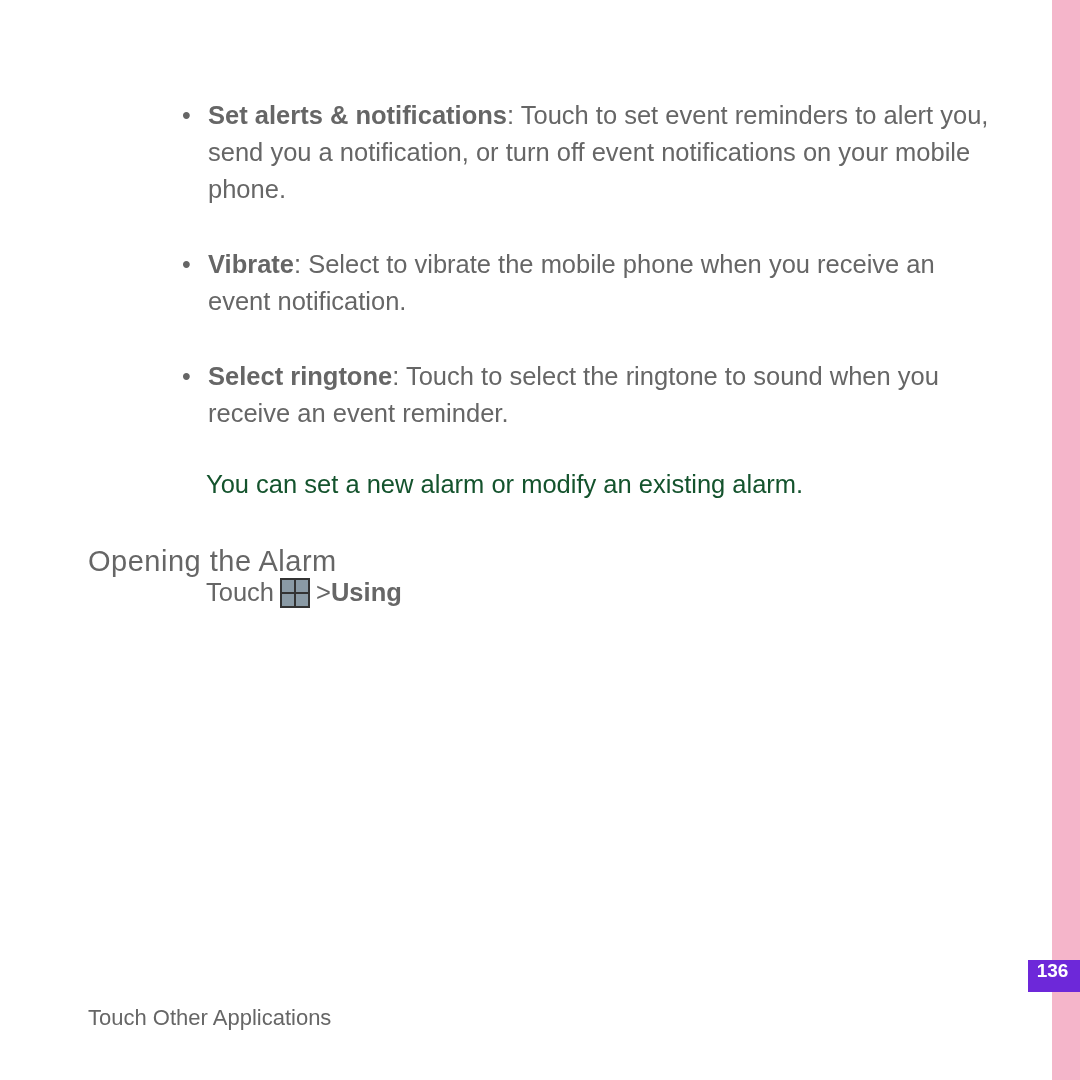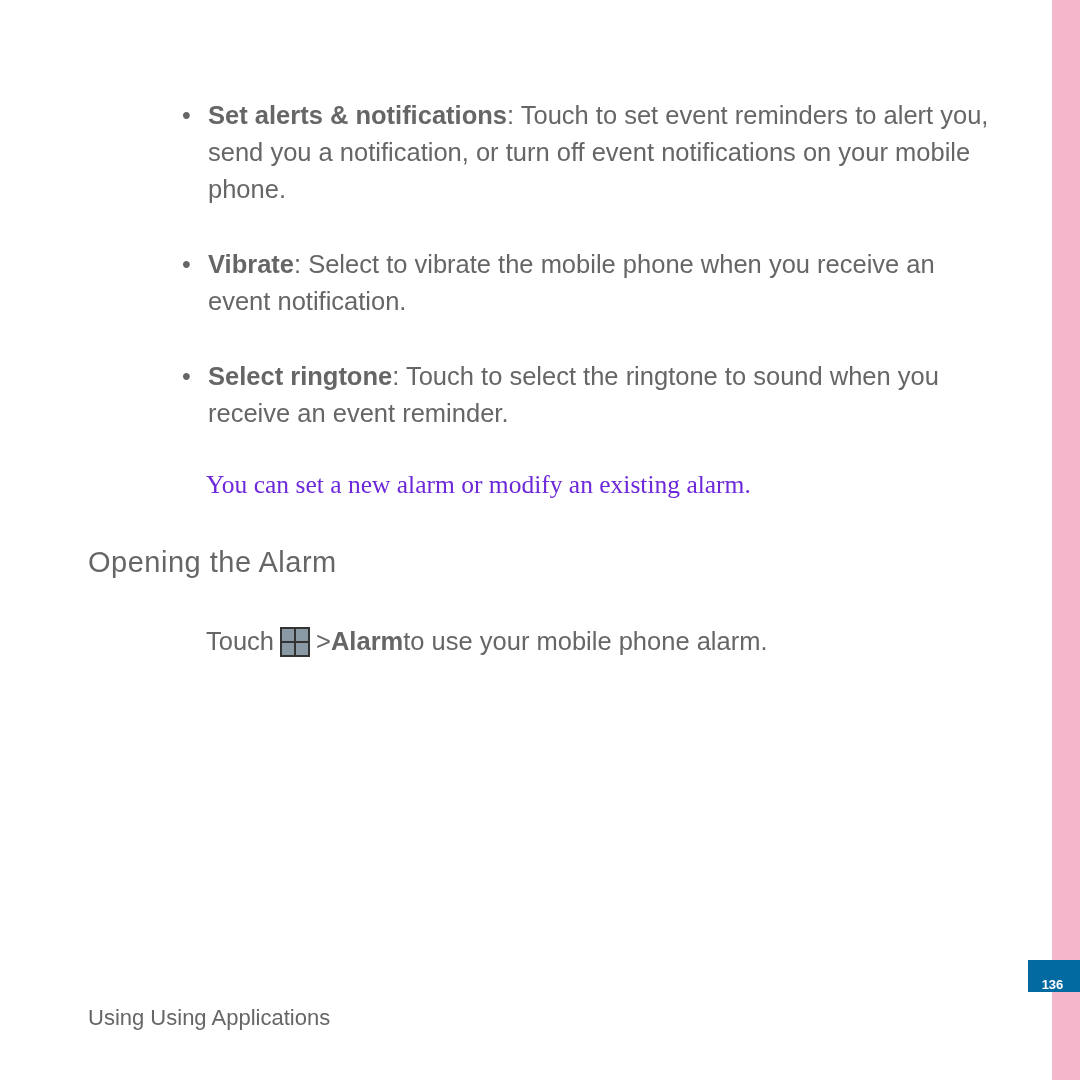--- a/index.html
+++ b/index.html
@@ -19,26 +19,26 @@
       width: 28px;
       height: 1080px;
       background: #f5b5ca;
     }
     .page-tab {
       position: absolute;
       right: 0;
       top: 960px;
       width: 52px;
       height: 32px;
-      background: #0369a1;
+      background: #6d28d9;
       color: #fff;
-      font-size: 13px;
+      font-size: 19px;
       font-weight: bold;
       display: flex;
-      align-items: flex-end;
+      align-items: flex-start;
       justify-content: center;
       padding-right: 3px;
     }
     .content {
       position: absolute;
       left: 88px;
       top: 88px;
       width: 910px;
     }
     ul.feature-list { list-style: none; }
@@ -62,38 +62,36 @@
     .b { font-weight: bold; }
     h1.section-heading {
       font-size: 42px;
       font-weight: normal;
       color: #666;
       margin-top: 24px;
       margin-bottom: 26px;
     }
     .intro-line {
       font-size: 25.5px;
-      color: #6d28d9;
+      color: #14532d;
       margin-left: 118px;
       margin-bottom: 46px;
-      font-family: Liberation Serif, serif;
     }
     h2.sub-heading {
       font-size: 29px;
       font-weight: normal;
       color: #666;
       letter-spacing: 0.5px;
     }
     .instruction-line {
       font-size: 25.5px;
       color: #666;
       margin-left: 118px;
       display: flex;
       flex-wrap: wrap;
-      margin-top: 48px;
     }
     .apps-icon {
       display: inline-grid;
       grid-template-columns: 1fr 1fr;
       grid-template-rows: 1fr 1fr;
       width: 30px;
       height: 30px;
       gap: 2px;
       background: #333;
       padding: 2px;
@@ -129,18 +127,17 @@
   <h2 class="sub-heading">Opening the Alarm</h2>
   <p class="instruction-line">
     <span>Touch </span>
     <span class="apps-icon">
         <span></span>
         <span></span>
         <span></span>
         <span></span>
       </span>
     <span> &gt; </span>
-    <span class="b">Alarm</span>
-    <span> to use your mobile phone alarm.</span>
+    <span class="b">Using</span>
   </p>
 </div>
 
-<div class="footer-text">Using Using Applications</div>
+<div class="footer-text">Touch Other Applications</div>
 
 </body></html>

